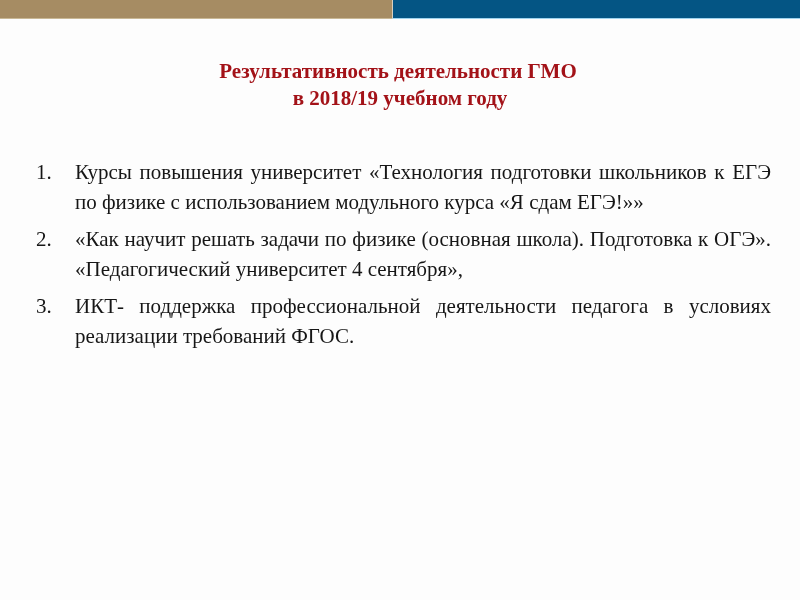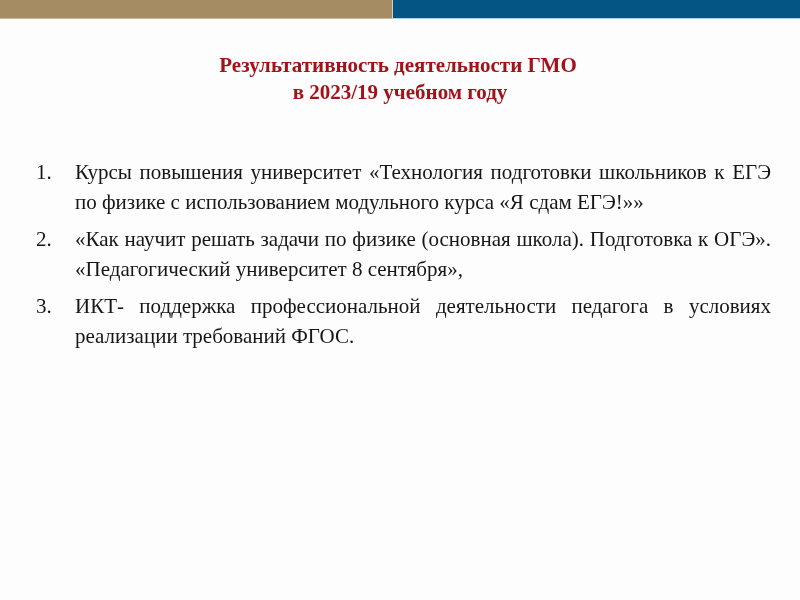--- a/index.html
+++ b/index.html
@@ -32,21 +32,21 @@
     }
     .bar-right {
       flex: 1;
       height: 18px;
       background: #045584;
       border-left: 1px solid #d8d0c0;
       border-bottom: 1px solid #9fd3ee;
     }
     .title {
       position: absolute;
-      top: 52px;
+      top: 58px;
       left: 0;
       width: 800px;
       text-align: center;
       font-family: "Liberation Serif", serif;
       font-weight: bold;
       font-size: 21px;
       line-height: 27px;
       color: #a31218;
     }
     .title .line { display: block; }
@@ -82,30 +82,30 @@
 <body>
 
 <div class="slide">
   <div class="top-bar">
     <div class="bar-left"></div>
     <div class="bar-right"></div>
   </div>
 
   <div class="title">
     <span class="line line1">Результативность деятельности ГМО</span>
-    <span class="line line2">в 2023/19 учебном году</span>
+    <span class="line line2">в 2018/19 учебном году</span>
   </div>
 
   <ol class="list">
     <li class="list-item">
       <span class="item-num">1.</span>
       <span class="item-text">Курсы повышения университет «Технология подготовки школьников к ЕГЭ по физике с использованием модульного курса «Я сдам ЕГЭ!»»</span>
     </li>
     <li class="list-item">
       <span class="item-num">2.</span>
-      <span class="item-text">«Как научит решать задачи по физике (основная школа). Подготовка к ОГЭ». «Педагогический университет 8 сентября»,</span>
+      <span class="item-text">«Как научит решать задачи по физике (основная школа). Подготовка к ОГЭ». «Педагогический университет 4 сентября»,</span>
     </li>
     <li class="list-item">
       <span class="item-num">3.</span>
       <span class="item-text">ИКТ- поддержка профессиональной деятельности педагога в условиях реализации требований ФГОС.</span>
     </li>
   </ol>
 </div>
 
 </body></html>

